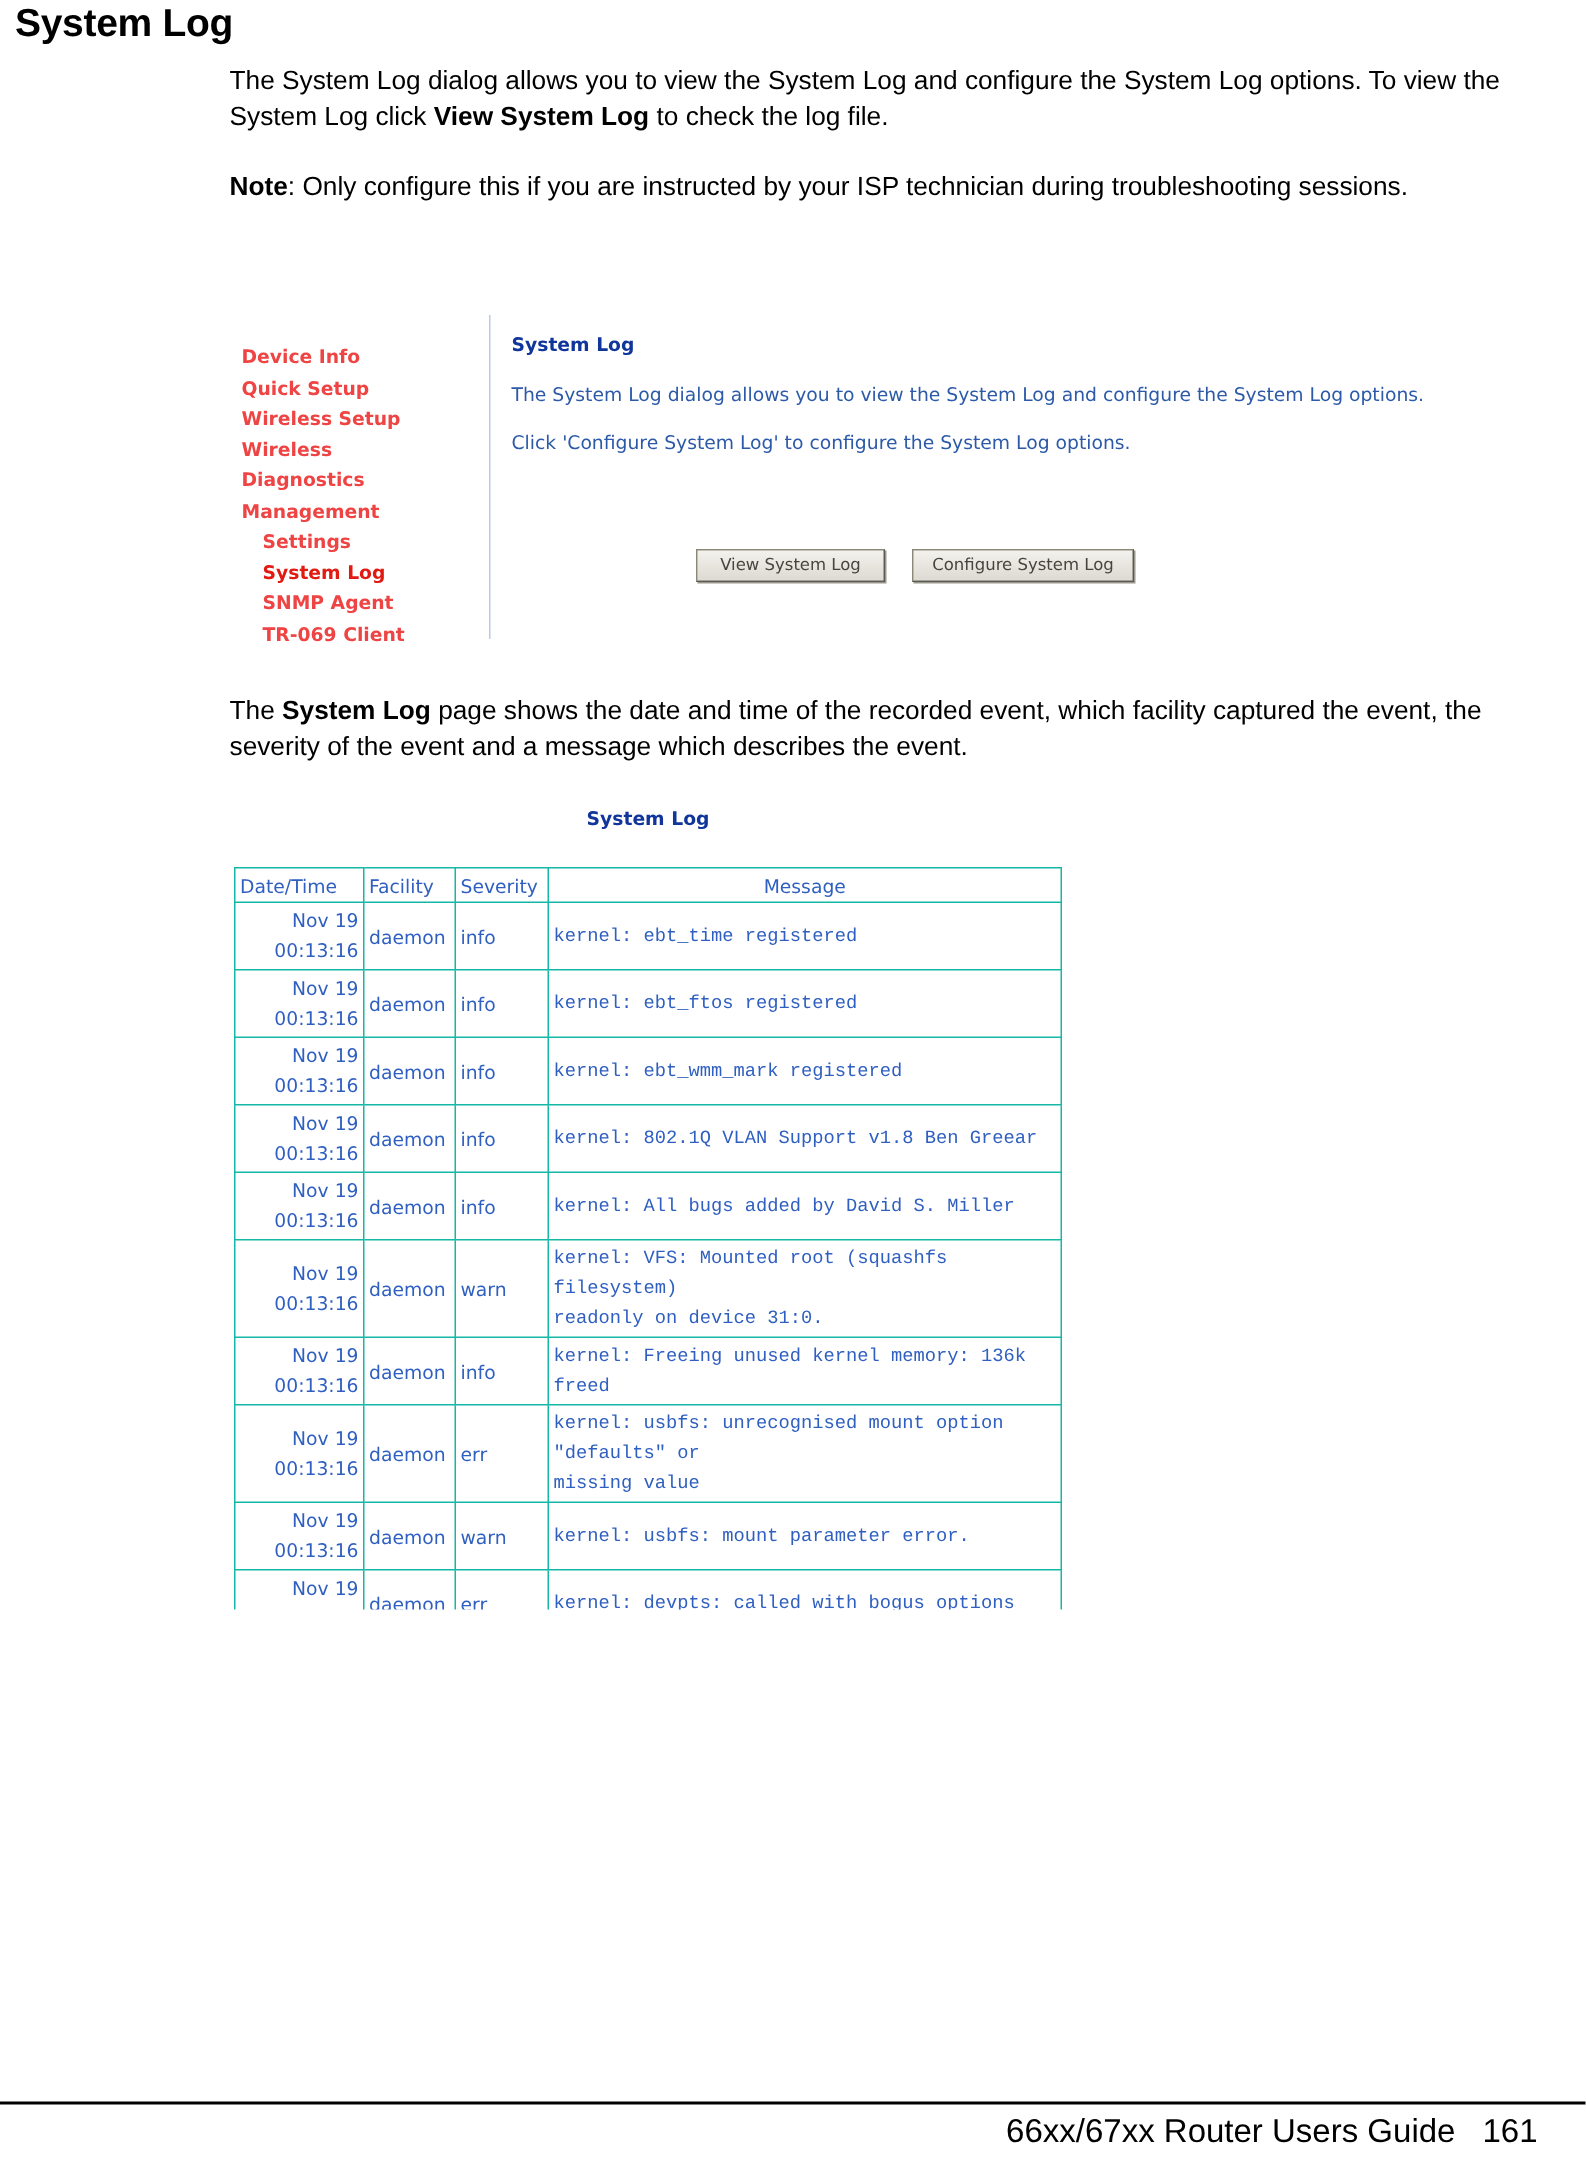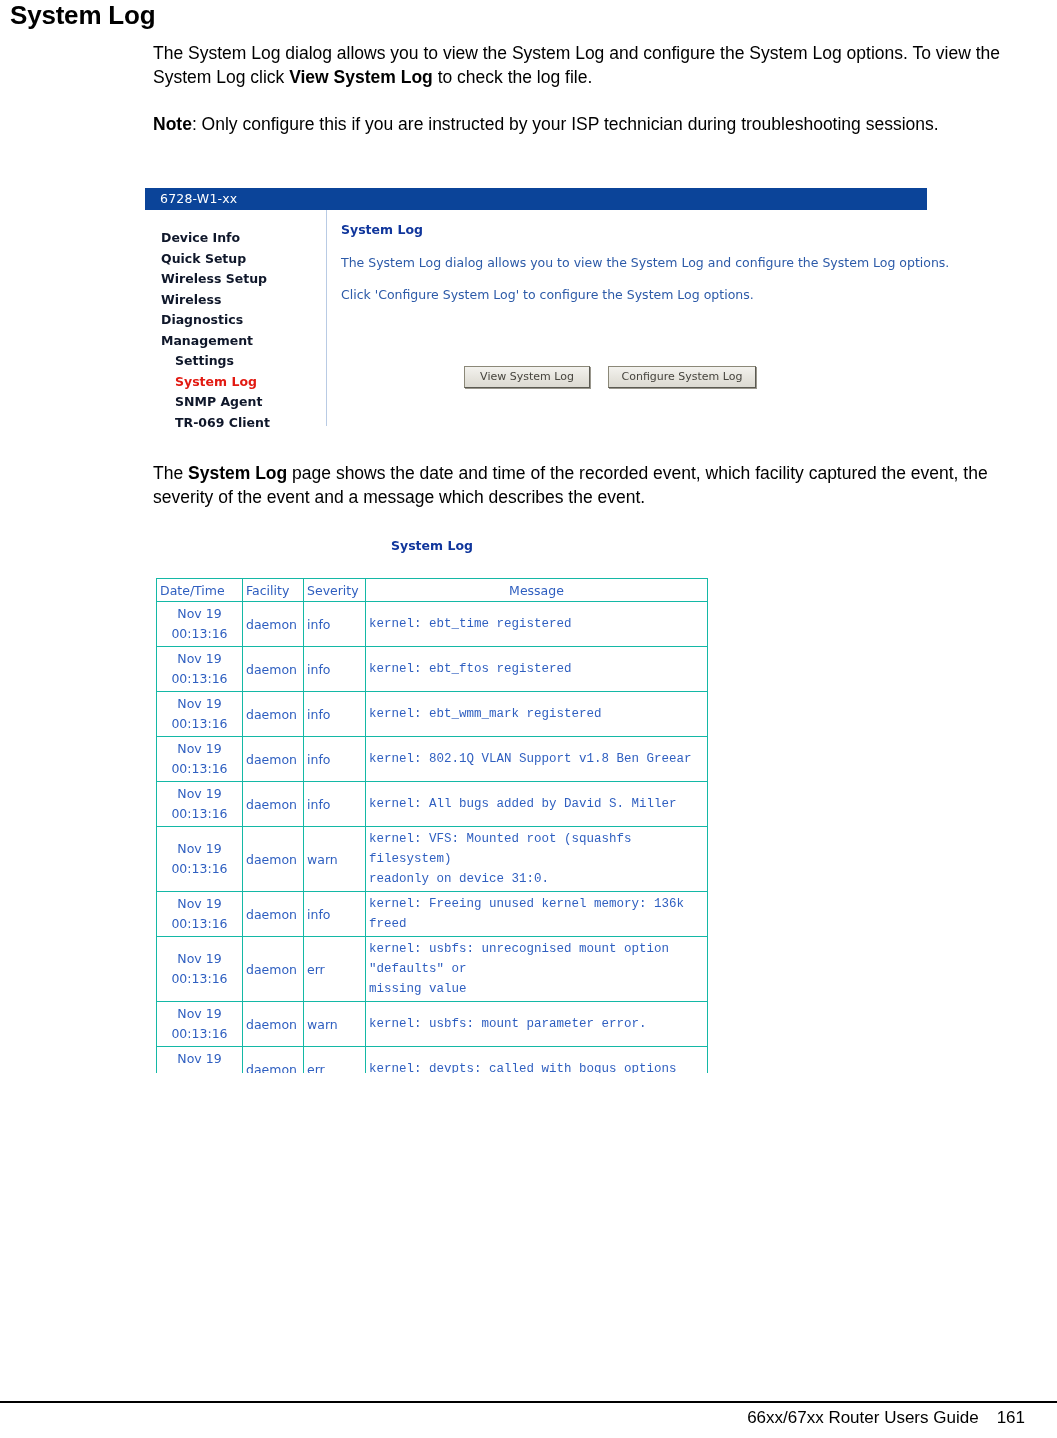--- a/index.html
+++ b/index.html
@@ -79,21 +79,21 @@
 
   .router-nav {
     position: absolute;
     left: 0px;
     top: 40px;
     width: 178px;
   }
   .nav-item {
     font-size: 12.5px;
     font-weight: bold;
-    color: #0f172a;
+    color: #ef4444;
     line-height: 20.5px;
     padding-left: 16px;
     white-space: nowrap;
   }
   .nav-item.sub { padding-left: 30px; }
   .nav-item.active { color: #e21a12; }
 
   .router-content {
     position: absolute;
     left: 196px;
@@ -169,21 +169,21 @@
   table.log-table th {
     font-weight: normal;
     height: 20px;
     padding-top: 1px;
     padding-bottom: 1px;
   }
   th.c-date   { width: 79px;  text-align: left;  padding-left: 2px; }
   th.c-fac    { width: 54px;  text-align: left;  padding-left: 2px; }
   th.c-sev    { width: 55px;  text-align: left;  padding-left: 2px; }
   th.c-msg    { width: auto;  text-align: center; }
-  td.c-date   { text-align: center; padding-left: 2px; }
+  td.c-date   { text-align: right; padding-left: 2px; }
   td.c-fac    { text-align: left; padding-left: 2px; }
   td.c-sev    { text-align: left; padding-left: 2px; }
   td.c-msg    { text-align: left; padding-left: 6px; }
   td.c-date .dline { display: block; line-height: 20px; white-space: nowrap; }
   td.c-msg .mline  { display: block; line-height: 20px; font-family: Liberation Mono, monospace; }
   tr.log-row td { height: 39px; }
 
   
   .log-clip {
     position: absolute;
@@ -200,44 +200,41 @@
     left: 0;
     top: 1401px;
     width: 1057px;
     height: 2px;
     background: #000000;
   }
   .footer-text {
     position: absolute;
     right: 32px;
     top: 1408px;
-    font-size: 17px;
+    font-size: 22px;
     color: #000;
     white-space: nowrap;
   }
   .footer-text .pg { margin-left: 18px; }
 </style>
 </head>
 <body>
 
 <div class="page-title">System Log</div>
 
 <div class="doc-para" id="para-intro">
   <span>The System Log dialog allows you to view the System Log and configure the System Log options. To view the System Log click </span><b>View System Log</b><span> to check the log file.</span>
 </div>
 
 <div class="doc-para" id="para-note">
   <b>Note</b><span>: Only configure this if you are instructed by your ISP technician during troubleshooting sessions.</span>
 </div>
 
 <div class="router-shot">
 
-  <div class="router-titlebar">
-    <span class="dev-name">6728-W1-xx</span>
-  </div>
 
   <div class="router-divider"></div>
 
   <div class="router-nav">
     <div class="nav-item">Device Info</div>
     <div class="nav-item">Quick Setup</div>
     <div class="nav-item">Wireless Setup</div>
     <div class="nav-item">Wireless</div>
     <div class="nav-item">Diagnostics</div>
     <div class="nav-item">Management</div>

